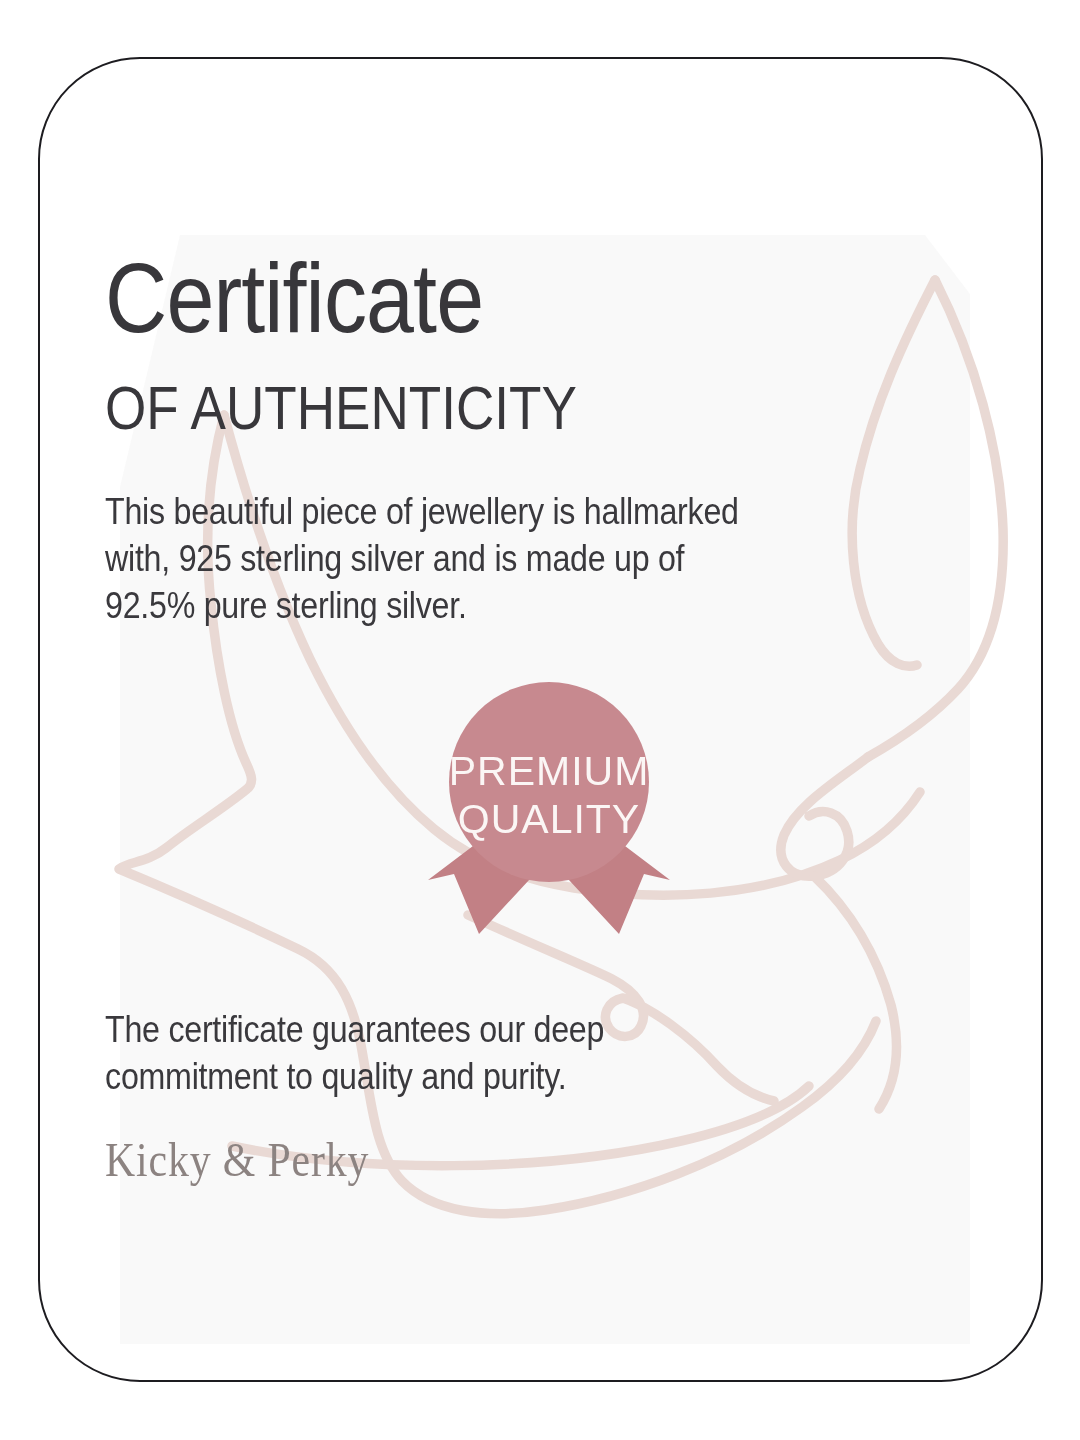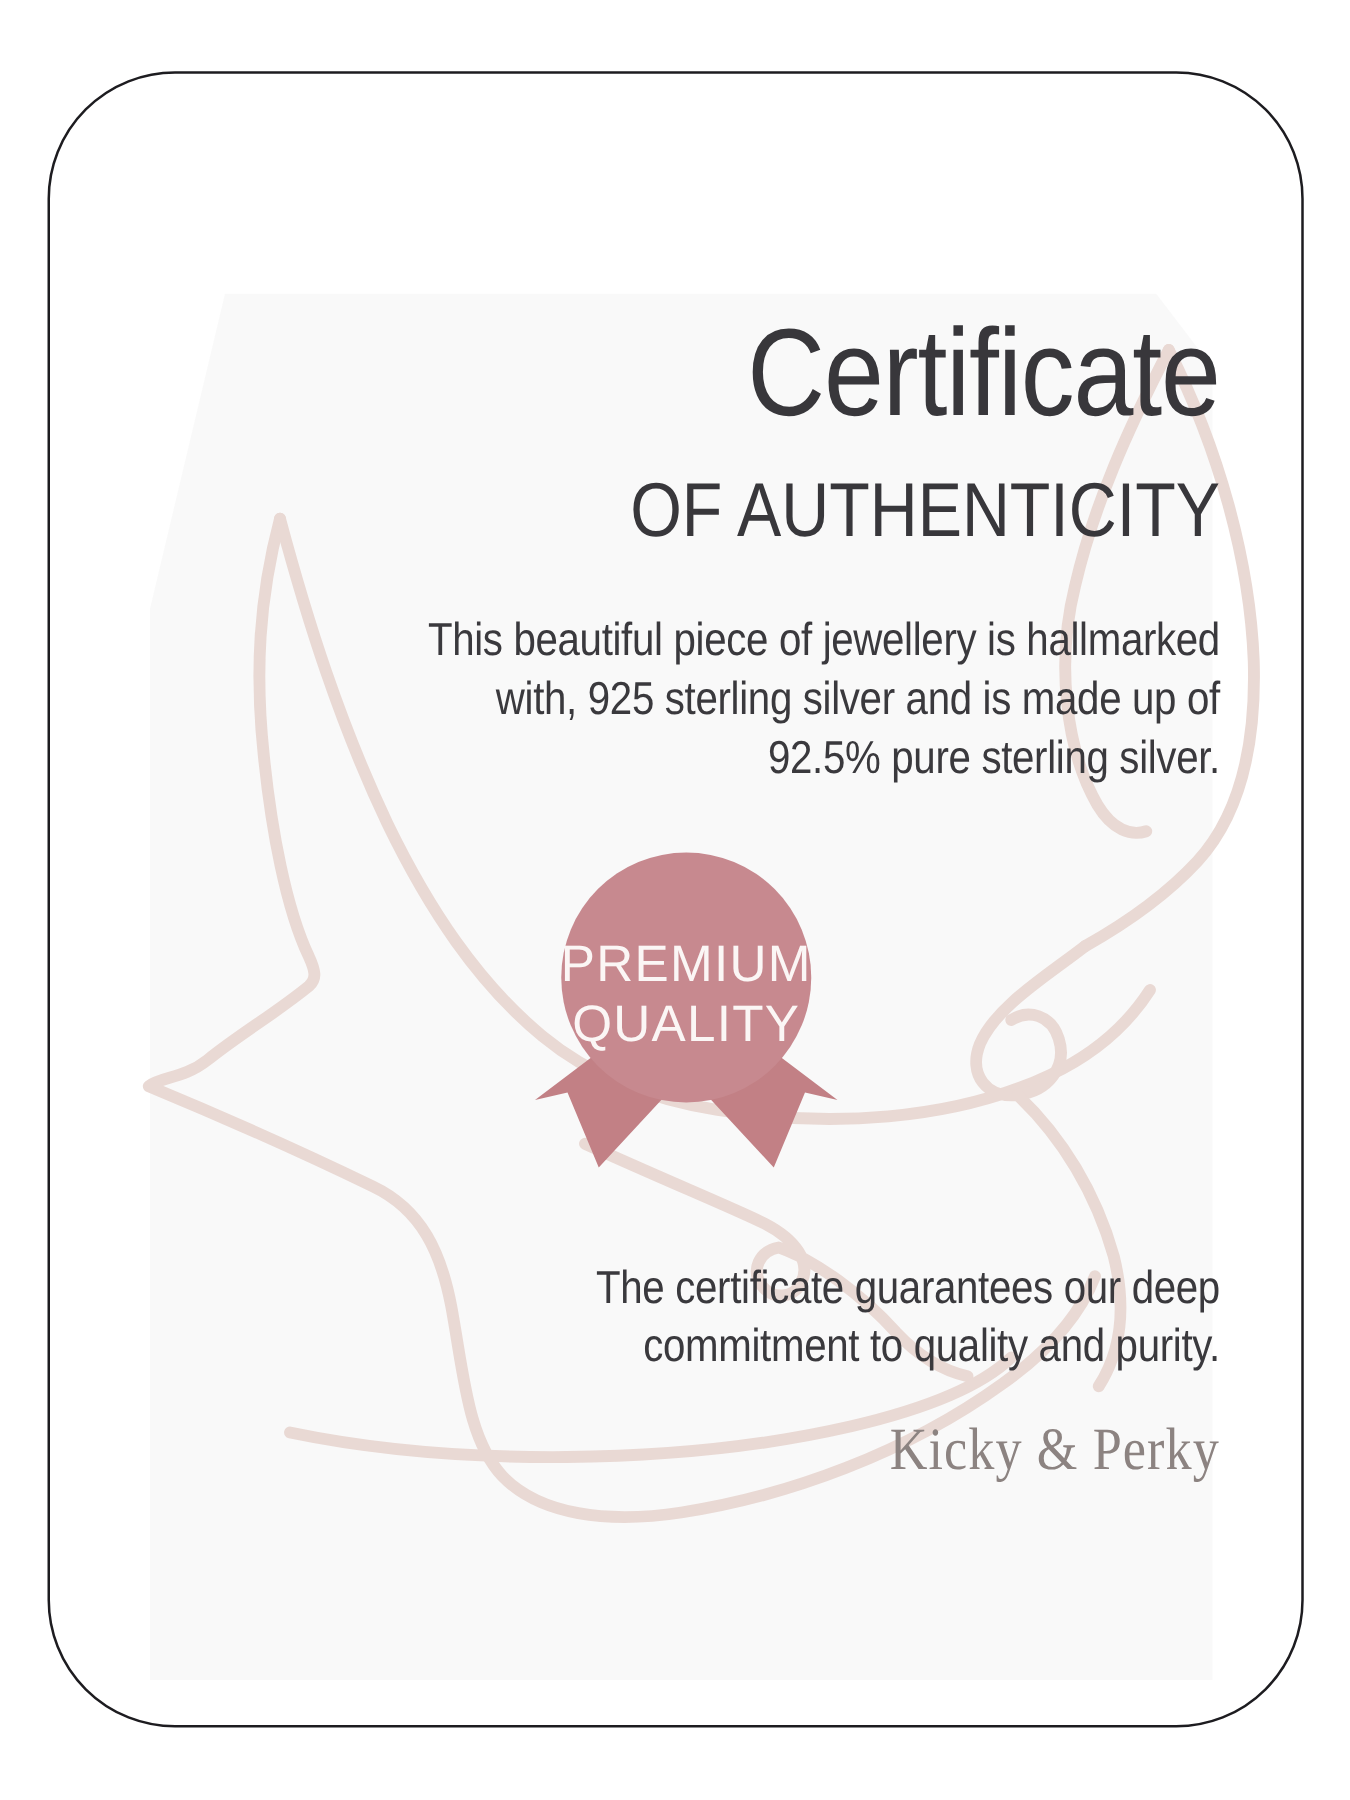--- a/index.html
+++ b/index.html
@@ -19,21 +19,21 @@
   body{font-family:"Liberation Sans","DejaVu Sans",sans-serif;position:relative;}
 
   .card{
     position:absolute;left:38px;top:57px;width:1005px;height:1325px;
     background:var(--card-bg);
     border:2px solid var(--card-border);
     border-radius:102px;
     overflow:hidden;
   }
   .art{position:absolute;left:0;top:0;width:1005px;height:1325px;z-index:1;}
-  .content{position:absolute;left:0;top:0;width:100%;height:100%;z-index:2;text-align:right;border-radius:32px;}
+  .content{position:absolute;left:0;top:0;width:100%;height:100%;z-index:2;text-align:left;border-radius:32px;}
 
   .squeeze{transform:scaleX(.87);transform-origin:50% 50%;}
 
   .title{
     position:absolute;top:189px;width:100%;
     font-size:99px;line-height:1;color:var(--heading-text);
     font-weight:400;letter-spacing:-1px;
   }
   .subtitle{
     position:absolute;top:319px;width:100%;

